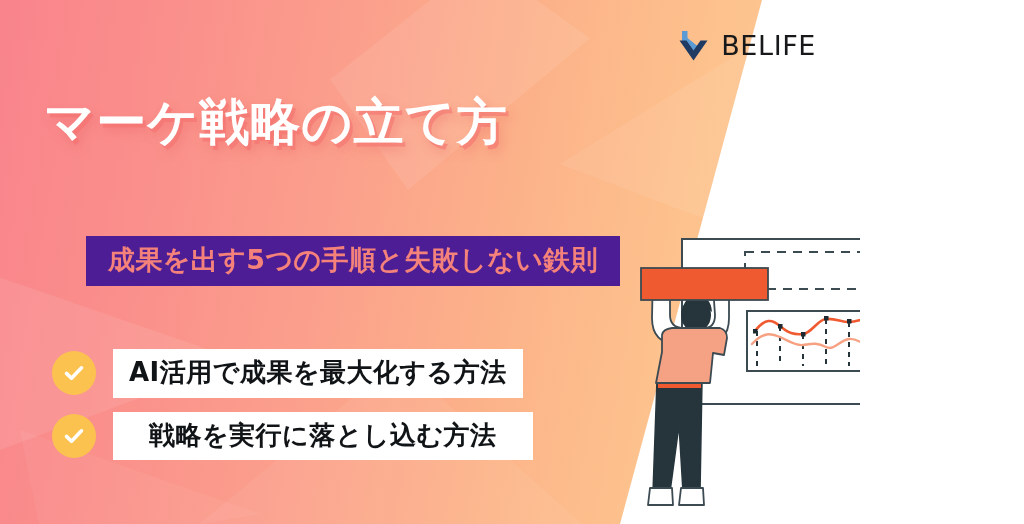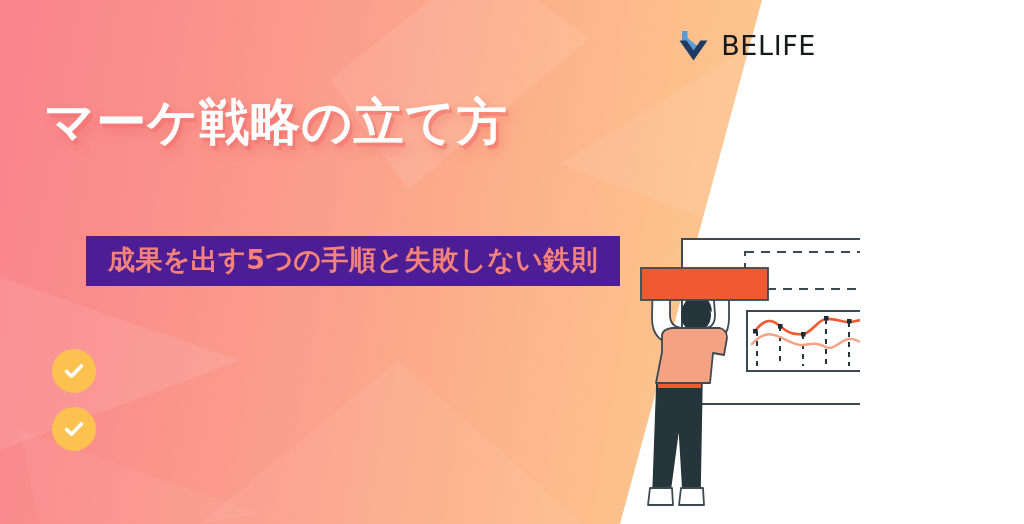--- a/index.html
+++ b/index.html
@@ -201,27 +201,33 @@
   </div>
 
   <div class="bullets">
 
     <div class="bullet-row">
       <div class="check-circle">
         <svg width="26" height="26" viewBox="0 0 26 26">
           <path d="M5.5 13.4 L10.5 18.2 L20.5 7.8" fill="none" stroke="#ffffff" stroke-width="3.6" stroke-linecap="round" stroke-linejoin="round"></path>
         </svg>
       </div>
+      <div class="bullet-box">
+        <span class="bullet-text">AI活用で成果を最大化する方法</span>
+      </div>
     </div>
 
     <div class="bullet-row indent">
       <div class="check-circle">
         <svg width="26" height="26" viewBox="0 0 26 26">
           <path d="M5.5 13.4 L10.5 18.2 L20.5 7.8" fill="none" stroke="#ffffff" stroke-width="3.6" stroke-linecap="round" stroke-linejoin="round"></path>
         </svg>
+      </div>
+      <div class="bullet-box">
+        <span class="bullet-text">戦略を実行に落とし込む方法</span>
       </div>
     </div>
 
   </div>
 
   <div class="illustration">
     <svg viewBox="0 0 424 304">
 
       <rect x="82" y="19" width="235" height="165" fill="#ffffff" stroke="#3c4a52" stroke-width="2"></rect>
 

